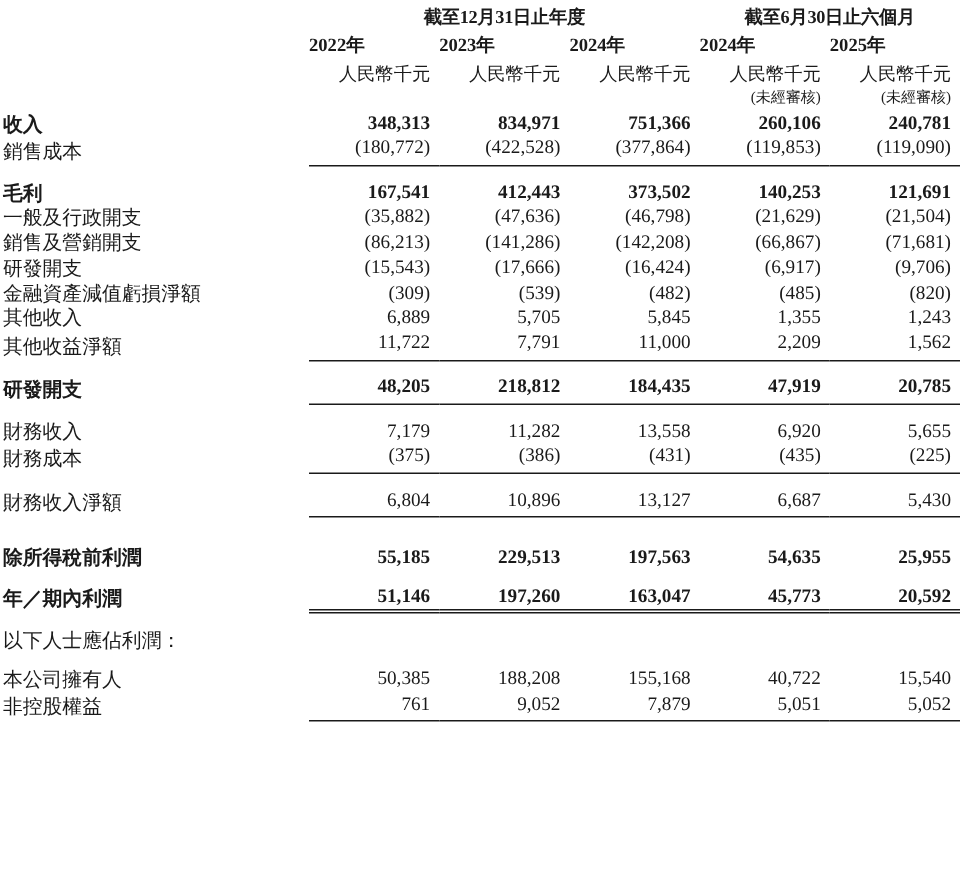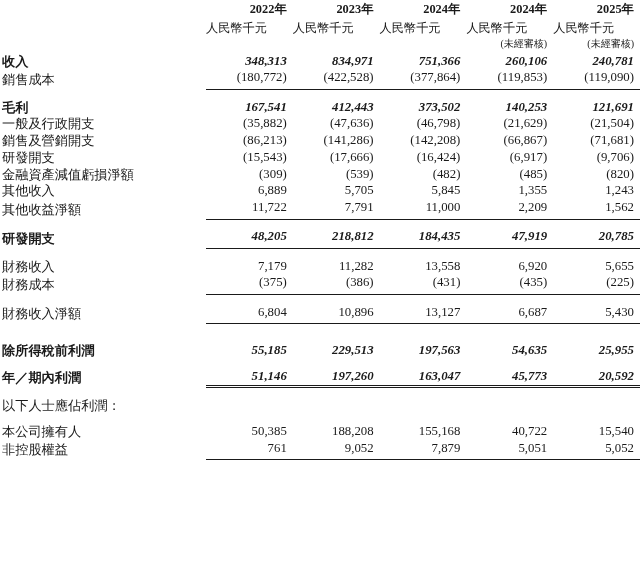--- a/index.html
+++ b/index.html
@@ -35,27 +35,27 @@
   
   .hdr-group {
     text-align: center;
     font-weight: bold;
     font-size: 12.2px;
     padding: 3px 0 1px 0;
     letter-spacing: -0.2px;
     white-space: nowrap;
   }
   .hdr-year {
-    text-align: right;
     font-weight: bold;
     font-size: 12.4px;
     padding: 1px 6px 1px 0;
     white-space: nowrap;
   }
   .hdr-unit {
+    text-align: right;
     font-weight: normal;
     font-size: 12.2px;
     padding: 1px 6px 0 0;
     white-space: nowrap;
     margin-top: 40px;
   }
   .hdr-sub {
     text-align: right;
     font-weight: normal;
     font-size: 10px;
@@ -76,21 +76,21 @@
   td.label.bold { font-weight: bold; }
 
   td.num {
     text-align: right;
     padding: 0.6px 6px 0.6px 0;
     white-space: nowrap;
     font-size: 12.8px;
     line-height: 15.6px;
     font-variant-numeric: lining-nums;
   }
-  td.num.bold { font-weight: bold; font-style: italic; }
+  td.num.bold { font-weight: bold; }
 
   
   td.num.rule {
     border-bottom: 1.1px solid #1a1a1a;
     padding-bottom: 3px;
     text-align: right;
   }
   td.num.rule-double {
     border-bottom: 3.4px double #1a1a1a;
     padding-bottom: 1.2px;
@@ -107,20 +107,25 @@
       <col class="c-label">
       <col class="c-num">
         <col class="c-num">
         <col class="c-num">
         <col class="c-num">
         <col class="c-num">
     </colgroup>
     <thead>
       <tr>
         <td class="hdr-blank"></td>
+        <td class="hdr-group" colspan="3">截至12月31日止年度</td>
+        <td class="hdr-group" colspan="2">截至6月30日止六個月</td>
+      </tr>
+      <tr>
+        <td class="hdr-blank"></td>
         <td class="hdr-year">2022年</td>
         <td class="hdr-year">2023年</td>
         <td class="hdr-year">2024年</td>
         <td class="hdr-year">2024年</td>
         <td class="hdr-year">2025年</td>
       </tr>
       <tr>
         <td class="hdr-blank"></td>
         <td class="hdr-unit">人民幣千元</td>
         <td class="hdr-unit">人民幣千元</td>

